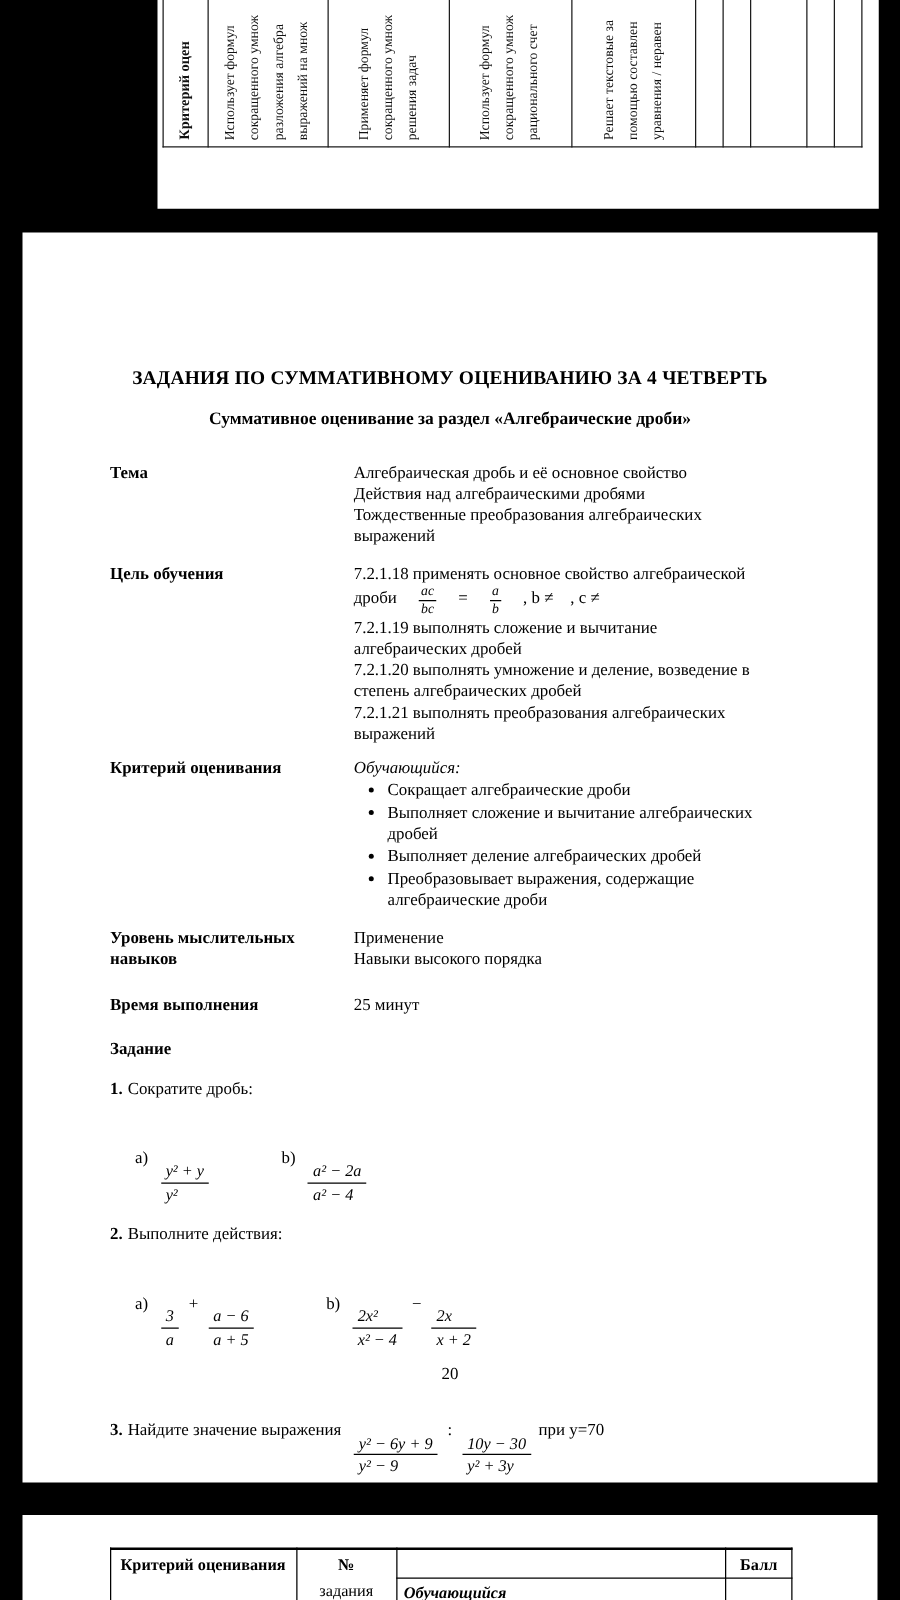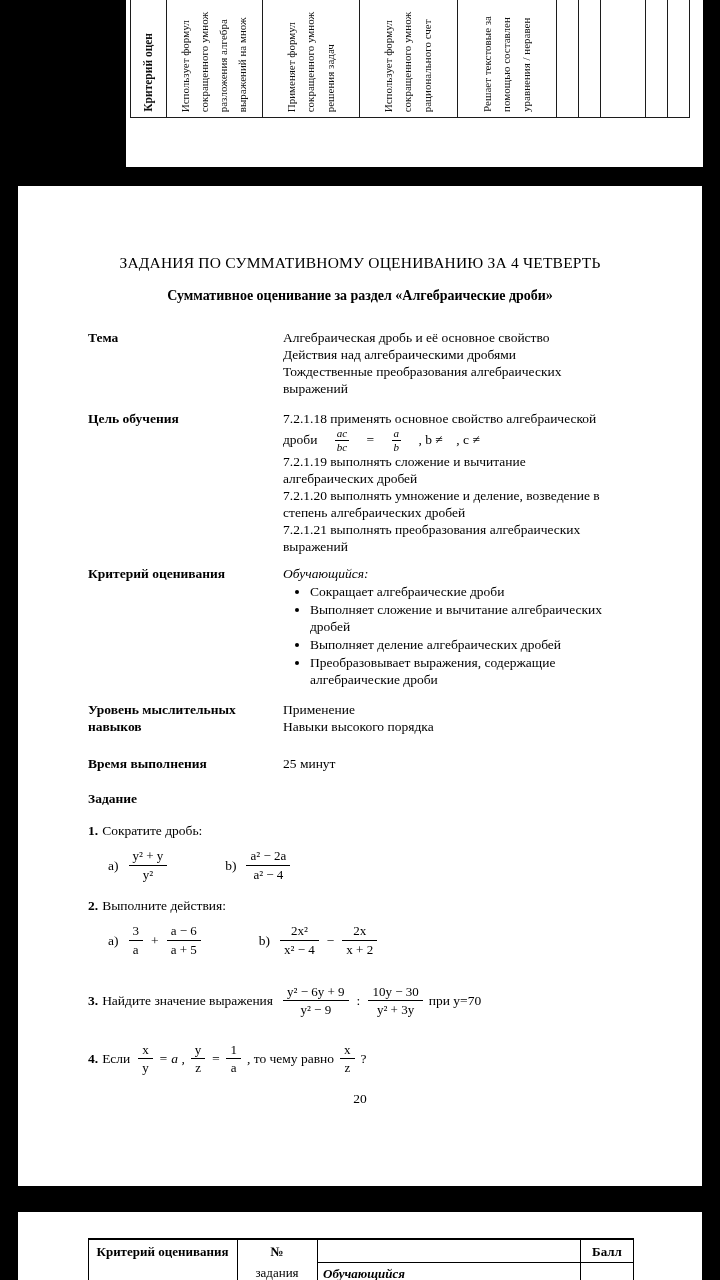--- a/index.html
+++ b/index.html
@@ -18,21 +18,21 @@
     position:absolute;bottom:5px;left:50%;
     transform:translateX(-50%) rotate(180deg);
     writing-mode:vertical-rl;
     font-size:11px;line-height:1.75;color:#111;
   }
   .vblock div{white-space:nowrap;}
   .vb-bold{font-weight:bold;font-size:11.5px;line-height:2.1;}
 
   
   #mainPage{left:18px;top:186px;width:684px;height:1000px;overflow:hidden;}
-  .doc-title{margin-top:68px;text-align:center;font-weight:normal;font-size:15.5px;letter-spacing:.2px;}
+  .doc-title{margin-top:108px;text-align:center;font-weight:bold;font-size:15.5px;letter-spacing:.2px;}
   .doc-subtitle{margin-top:16px;text-align:center;font-weight:bold;font-size:14px;}
   .meta{margin:25px 40px 0 70px;font-size:13.5px;line-height:1.26;}
   .meta-row{display:flex;}
   .mr-tema{margin-bottom:13px;}
   .mr-goal{margin-bottom:10px;}
   .mr-crit{margin-bottom:12px;}
   .mr-level{margin-bottom:20px;font-family:Liberation Serif, serif;}
   .mr-time{margin-bottom:0;}
   .meta-label{flex:0 0 195px;font-weight:bold;padding-right:12px;box-sizing:border-box;}
   .meta-content{flex:1;}
@@ -52,21 +52,21 @@
   .frow{display:flex;align-items:center;font-size:13.5px;}
   .t1row{margin:9px 0 0 20px;}
   .t2row{margin:9px 0 0 20px;}
   .t3row{margin-top:26px;}
   .t4row{margin-top:24px;}
   .lbl{margin-right:10px;}
   .bgap{margin-left:58px;}
   .op{margin:0 8px;}
   .meq{margin:0 6px;font-style:italic;}
   .mtext{margin:0 6px;}
-  .frac{text-align:center;font-size:13px;line-height:1.2;display:inline-block;}
+  .frac{text-align:left;font-style:italic;font-size:13px;line-height:1.2;display:inline-block;margin-top:41px;}
   .frac .fnum{display:block;border-bottom:1px solid #000;padding:0 4px 1px;}
   .frac .fden{display:block;padding:1px 4px 0;}
   .page-num{position:absolute;top:905px;left:0;width:100%;text-align:center;font-size:13.5px;}
 
   
   #bottomPage{left:18px;top:1212px;width:684px;height:68px;overflow:hidden;}
   .bt{position:absolute;left:70px;top:26px;width:546px;height:60px;}
   .bt-line-top{position:absolute;left:0;top:0;width:546px;height:2px;background:#000;}
   .bt-line-mid{position:absolute;left:229px;top:24px;width:317px;height:1px;background:#000;}
   .btv{position:absolute;top:0;width:1px;height:60px;background:#000;}

